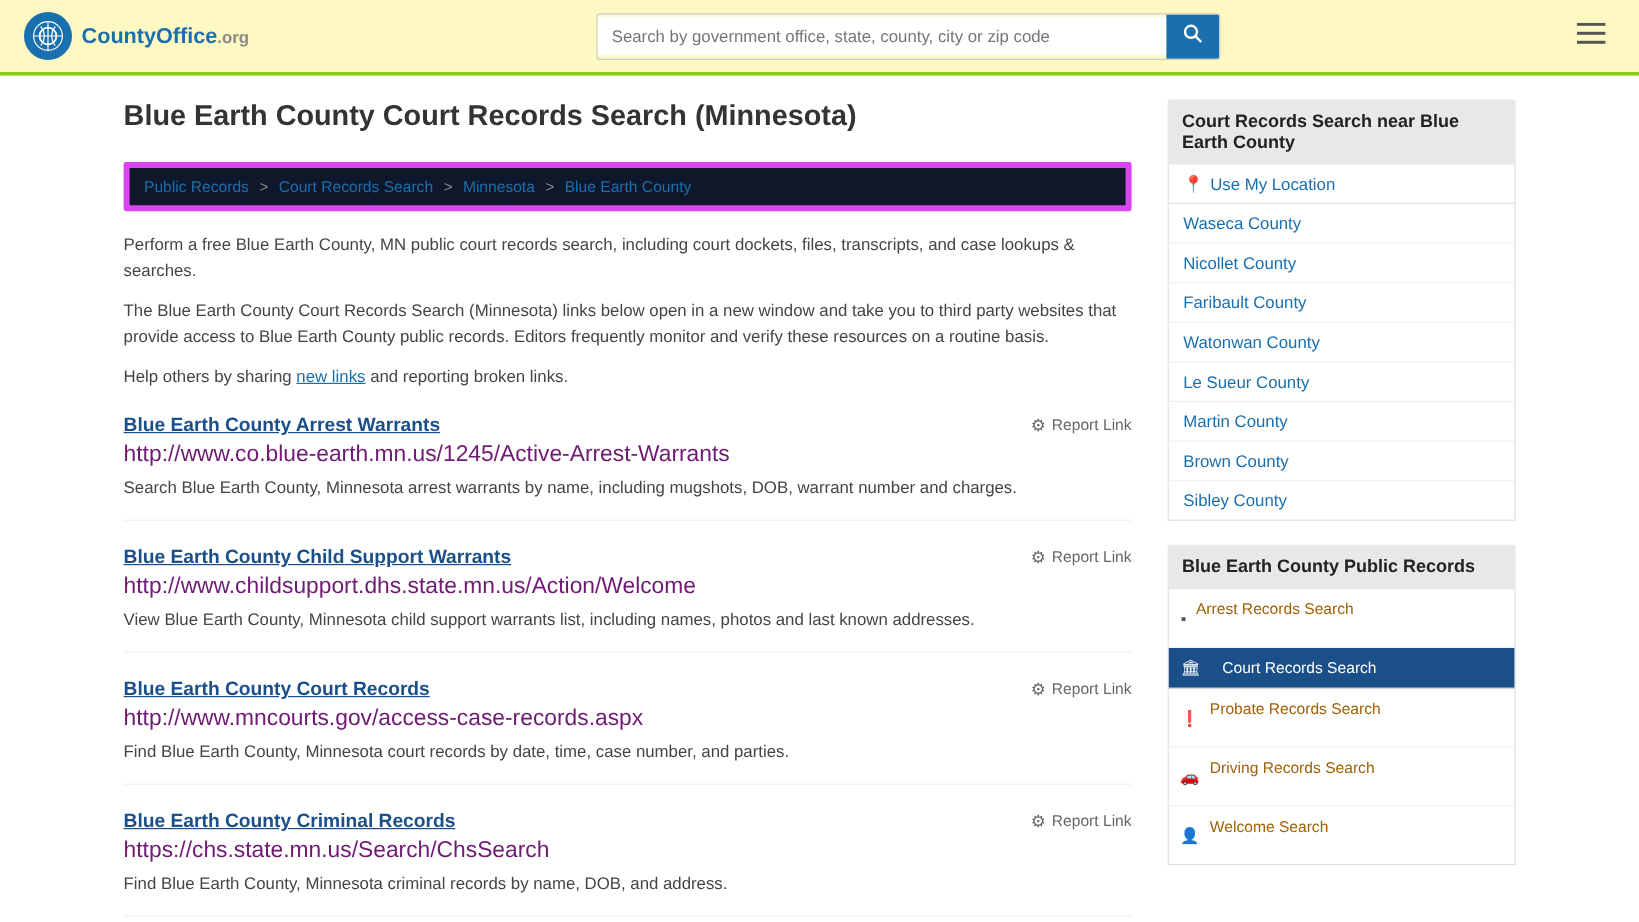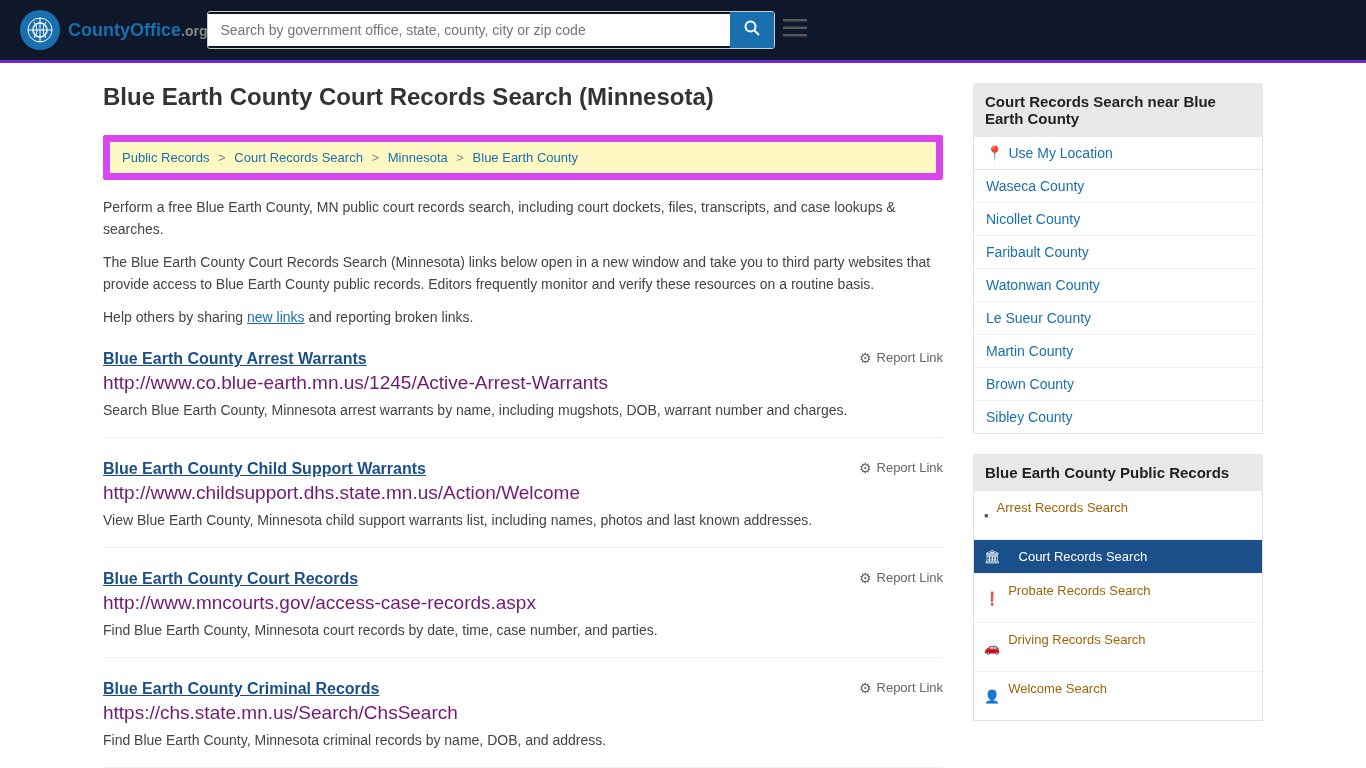--- a/index.html
+++ b/index.html
@@ -1,24 +1,25 @@
 <!DOCTYPE html>
 <html><head>
   <meta charset="utf-8">
   <style>
     * { box-sizing: border-box; margin: 0; padding: 0; }
     body { font-family: Arial, sans-serif; font-size: 14px; color: #333; background: #fff; }
 
     
     #header {
-      background: #0f172a;
-      border-bottom: 3px solid #6d28d9;
+      background: #fef9c3;
+      border-bottom: 3px solid #84cc16;
       padding: 10px 20px;
       display: flex;
       align-items: center;
+      justify-content: space-between;
     }
     #logo-area {
       display: flex;
       align-items: center;
       gap: 8px;
     }
     #logo-circle {
       width: 40px; height: 40px;
       background: #1a6faf;
       border-radius: 50%;
@@ -28,21 +29,21 @@
     #logo-text { font-size: 18px; color: #333; }
     #logo-text span { color: #1a6faf; font-weight: bold; }
     #logo-text .org { color: #888; font-size: 14px; }
 
     #search-bar {
       display: flex;
       align-items: center;
       border: 1px solid #ccc;
       border-radius: 3px;
       overflow: hidden;
-      width: 568px;
+      width: 520px;
     }
     #search-input {
       border: none;
       outline: none;
       padding: 8px 12px;
       font-size: 14px;
       width: 100%;
       color: #999;
     }
     #search-btn {
@@ -77,22 +78,22 @@
     #page-title {
       font-size: 24px;
       font-weight: bold;
       color: #333;
       margin-bottom: 14px;
       padding-bottom: 10px;
     }
 
     
     #breadcrumb {
-      background: #fef9c3;
-      border: 7px solid #d946ef;
+      background: #0f172a;
+      border: 5px solid #d946ef;
       padding: 8px 12px;
       font-size: 13px;
       color: #555;
       margin-bottom: 16px;
       border-radius: 2px;
     }
     #breadcrumb a { color: #1a6faf; text-decoration: none; }
     #breadcrumb span { color: #888; margin: 0 5px; }
 
     

